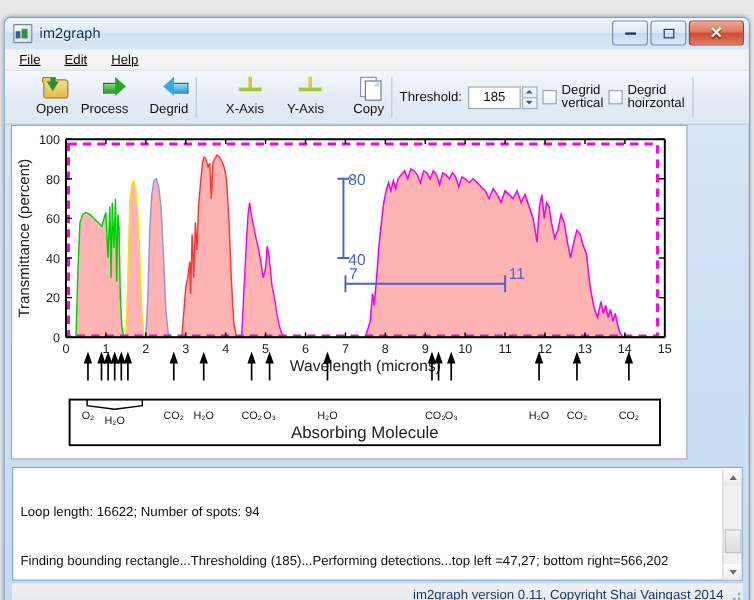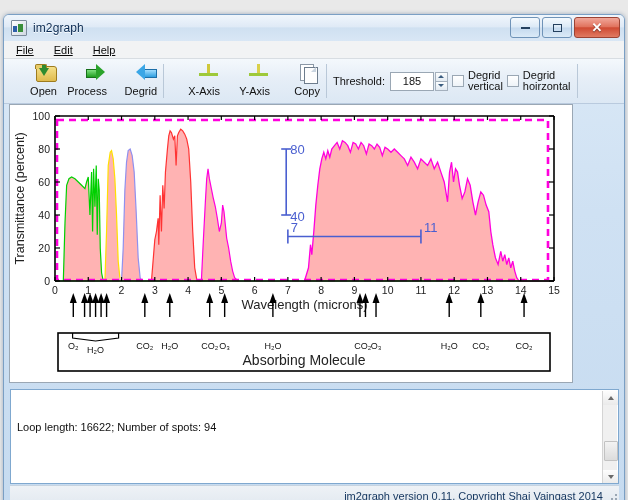--- a/index.html
+++ b/index.html
@@ -523,20 +523,21 @@
             <line x1="514.06" y1="212" x2="514.06" y2="196" stroke="#000" stroke-width="1.4"></line>
             <polygon points="510.55999999999995,198 517.56,198 514.06,188" fill="#000"></polygon>
           </g>
           <text x="514.06" y="244" text-anchor="middle" font-size="9" font-family="&quot;Liberation Sans&quot;, sans-serif" fill="#111">CO₂</text>
         </svg>
     </div>
 
     <div class="logpanel">
       <div class="logtext">
         <div>Loop length: 16622; Number of spots: 94</div>
+        <div>Finding bounding rectangle...Thresholding (185)...Performing detections...top left =47,27; bottom right=566,202</div>
         
         
         
         
       </div>
       <div class="vscroll">
         <div class="sc-btn sc-up">
             <i class="sc-tri-up"></i>
           </div>
         <div class="sc-thumb"></div>

